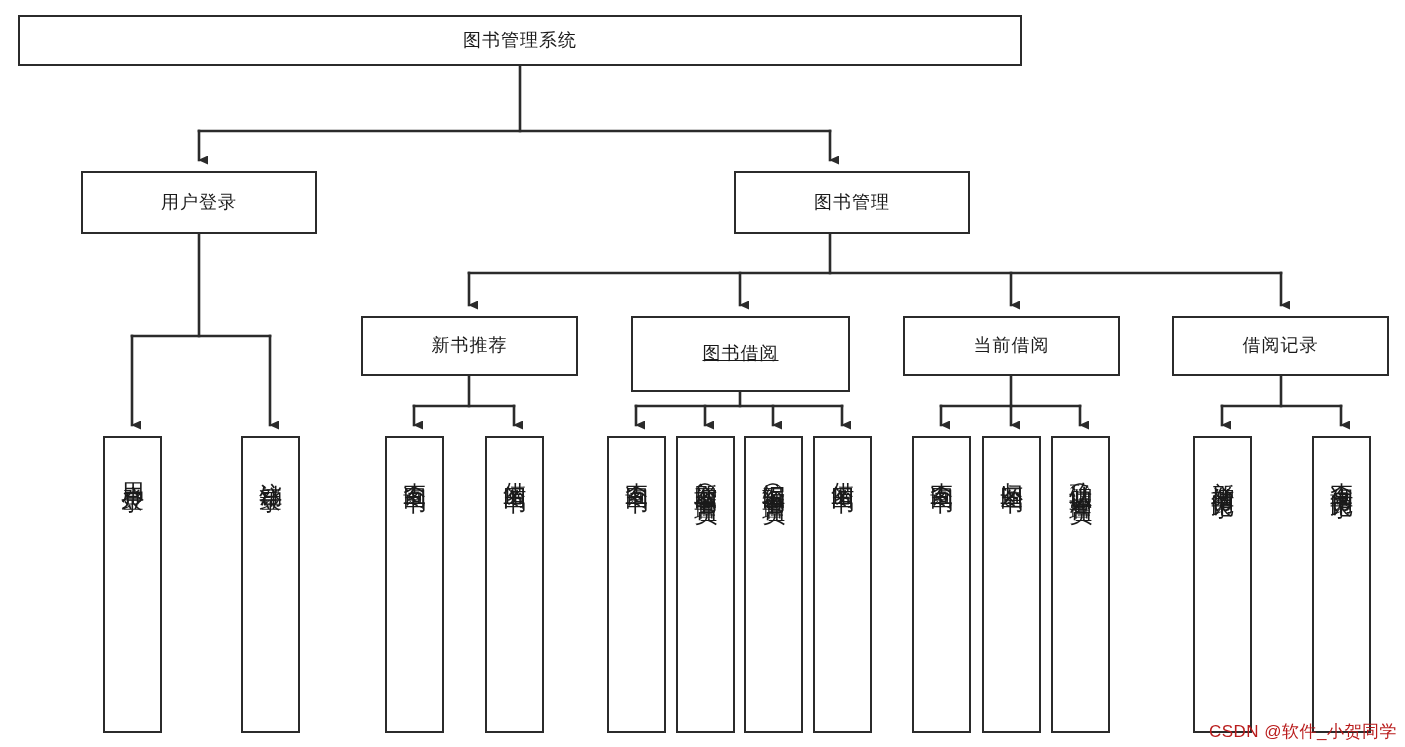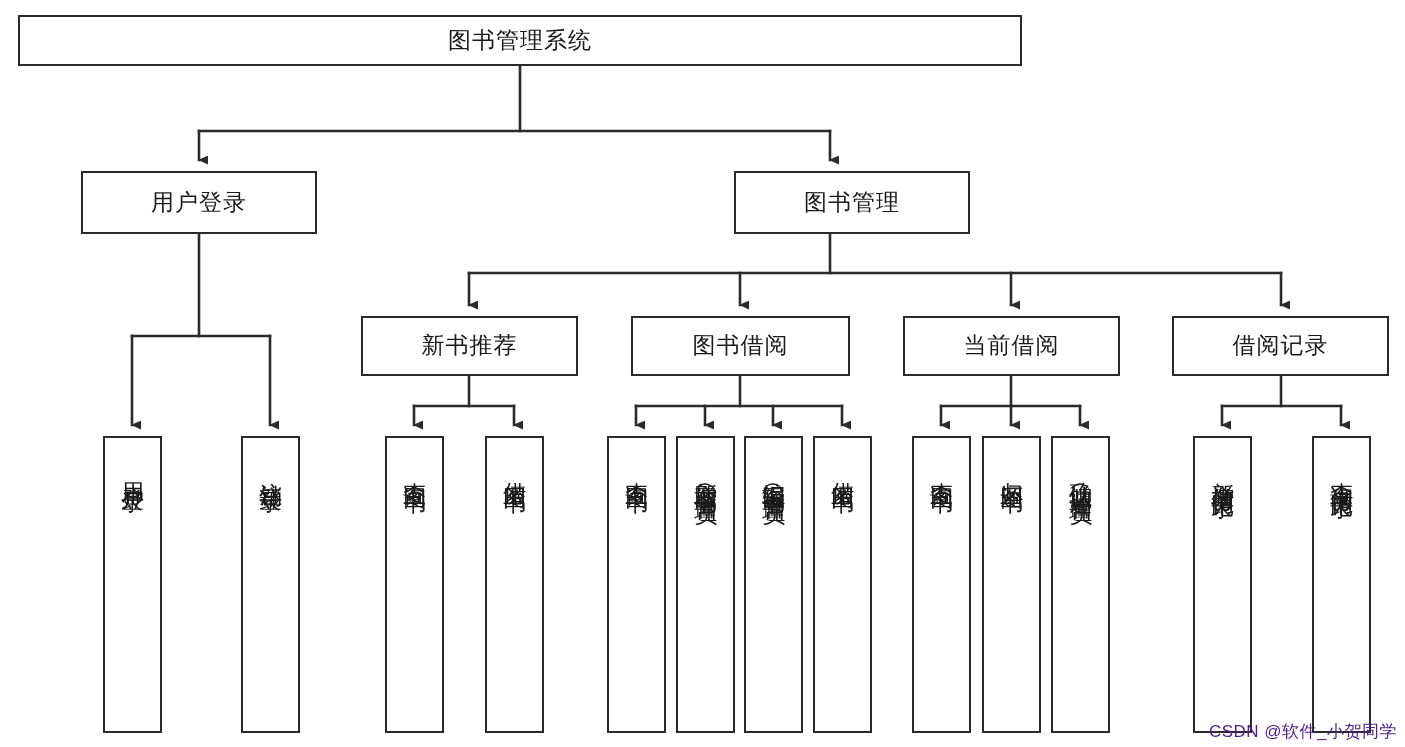--- a/index.html
+++ b/index.html
@@ -30,21 +30,21 @@
     position: absolute;
     box-sizing: border-box;
     background: #ffffff;
     border: 2.5px solid #2b2b2b;
     display: flex;
     align-items: center;
     justify-content: center;
     color: #1a1a1a;
   }
   .node.horizontal {
-    font-size: 23px;
+    font-size: 18px;
     letter-spacing: 1px;
     line-height: 1.2;
   }
   .node.vertical {
     align-items: flex-start;
     padding-top: 26px;
   }
   .node.vertical .vtext {
     writing-mode: vertical-rl;
     text-orientation: upright;
@@ -55,21 +55,21 @@
     color: #1a1a1a;
   }
   .node-root {
     font-size: 24px;
   }
   #watermark {
     position: absolute;
     right: 8px;
     bottom: 4px;
     font-size: 17px;
-    color: #4c1d95;
+    color: #b91c1c;
     letter-spacing: 0.5px;
     white-space: nowrap;
     user-select: none;
   }
 </style>
 </head>
 <body>
 
 <div id="diagram-root">
 
@@ -131,21 +131,21 @@
   <div class="node horizontal" style="left:81px; top:171px; width:236px; height:63px;">
     <span>用户登录</span>
   </div>
   <div class="node horizontal" style="left:712px; top:171px; width:236px; height:63px;margin-left:22px;">
     <span>图书管理</span>
   </div>
 
   <div class="node horizontal" style="left:361px; top:316px; width:217px; height:60px;">
     <span>新书推荐</span>
   </div>
-  <div class="node horizontal" style="left:631px; top:316px; width:219px; height:60px;">
+  <div class="node horizontal" style="left:631px; top:316px; width:219px; height:76px;text-decoration:underline;">
     <span>图书借阅</span>
   </div>
   <div class="node horizontal" style="left:1172px; top:316px; width:217px; height:60px;">
     <span>借阅记录</span>
   </div>
   <div class="node horizontal" style="left:903px; top:316px; width:217px; height:60px;">
     <span>当前借阅</span>
   </div>
 
   <div class="node vertical" style="left:103px; top:436px; width:59px; height:297px;">

